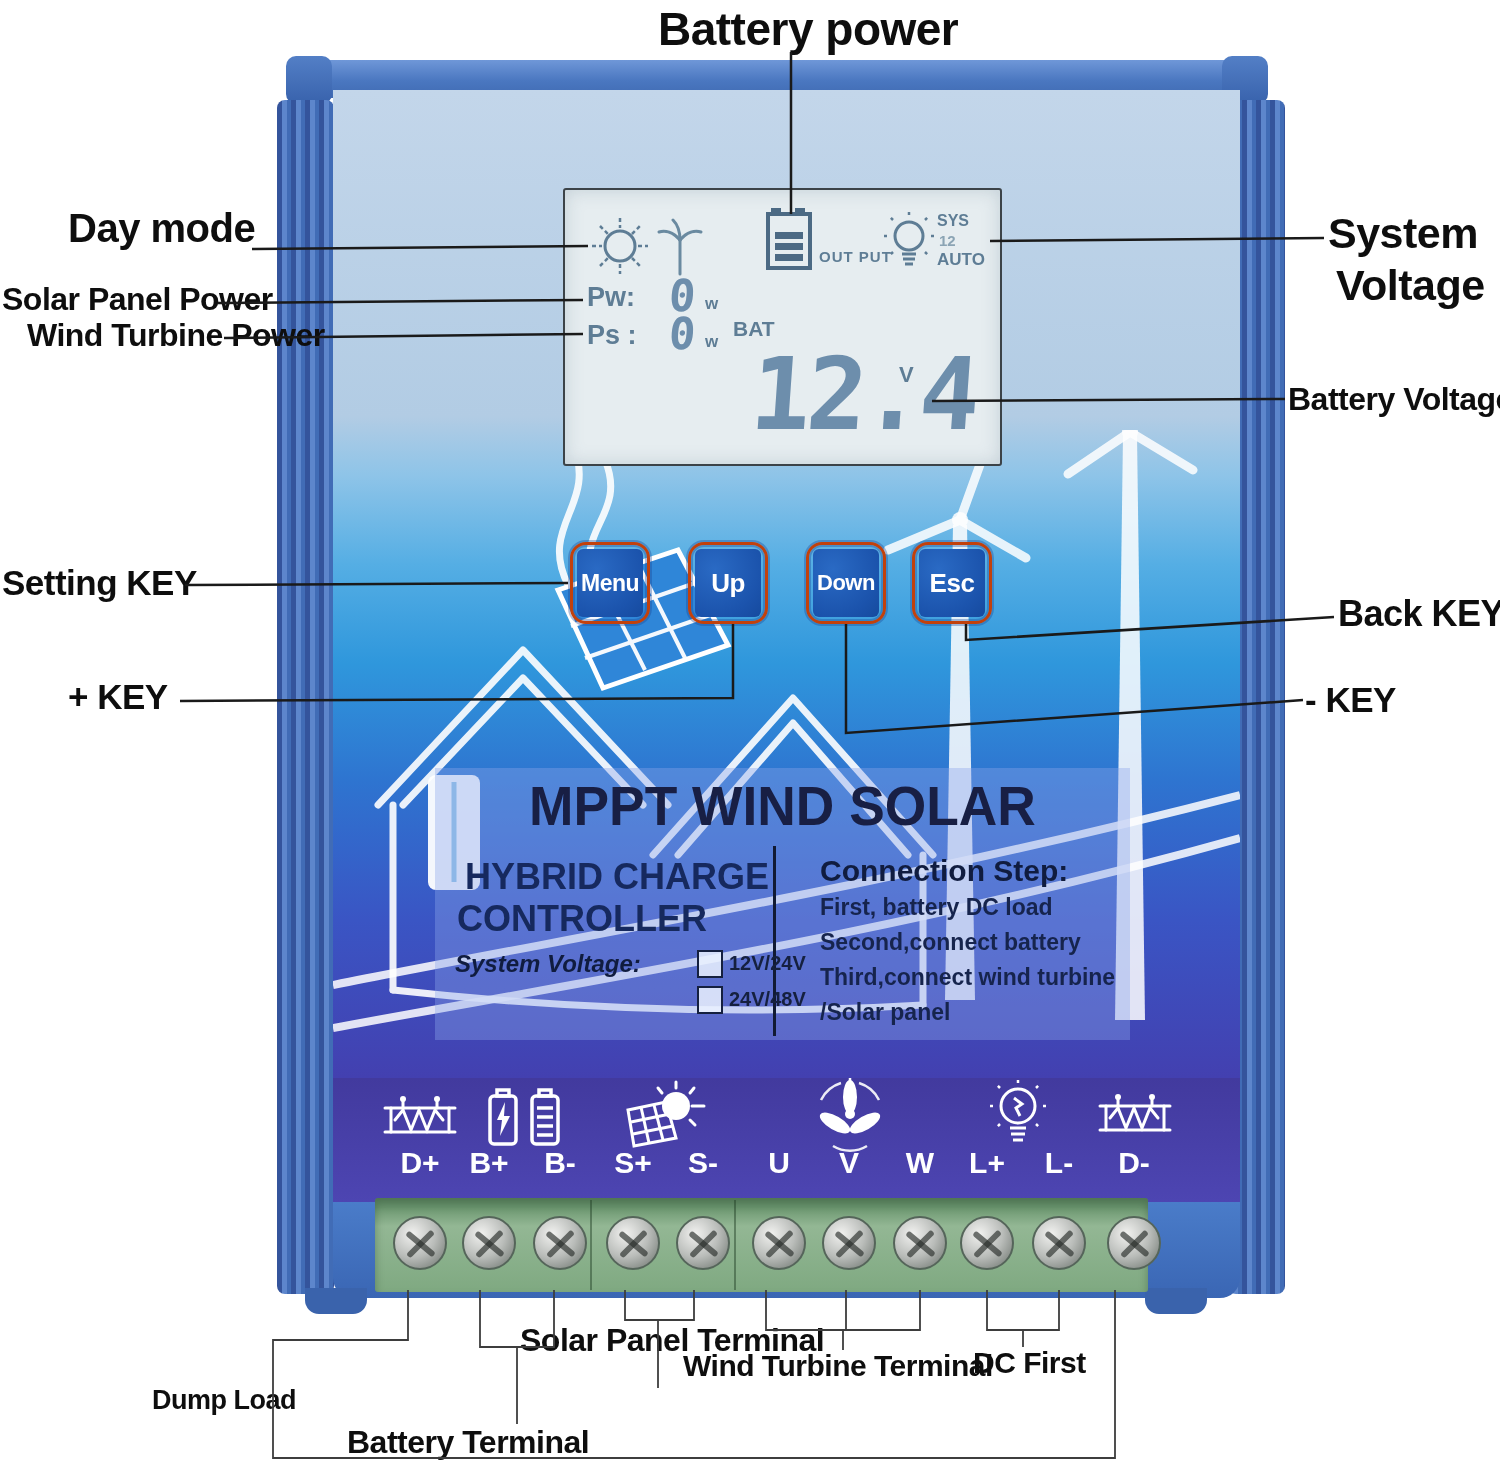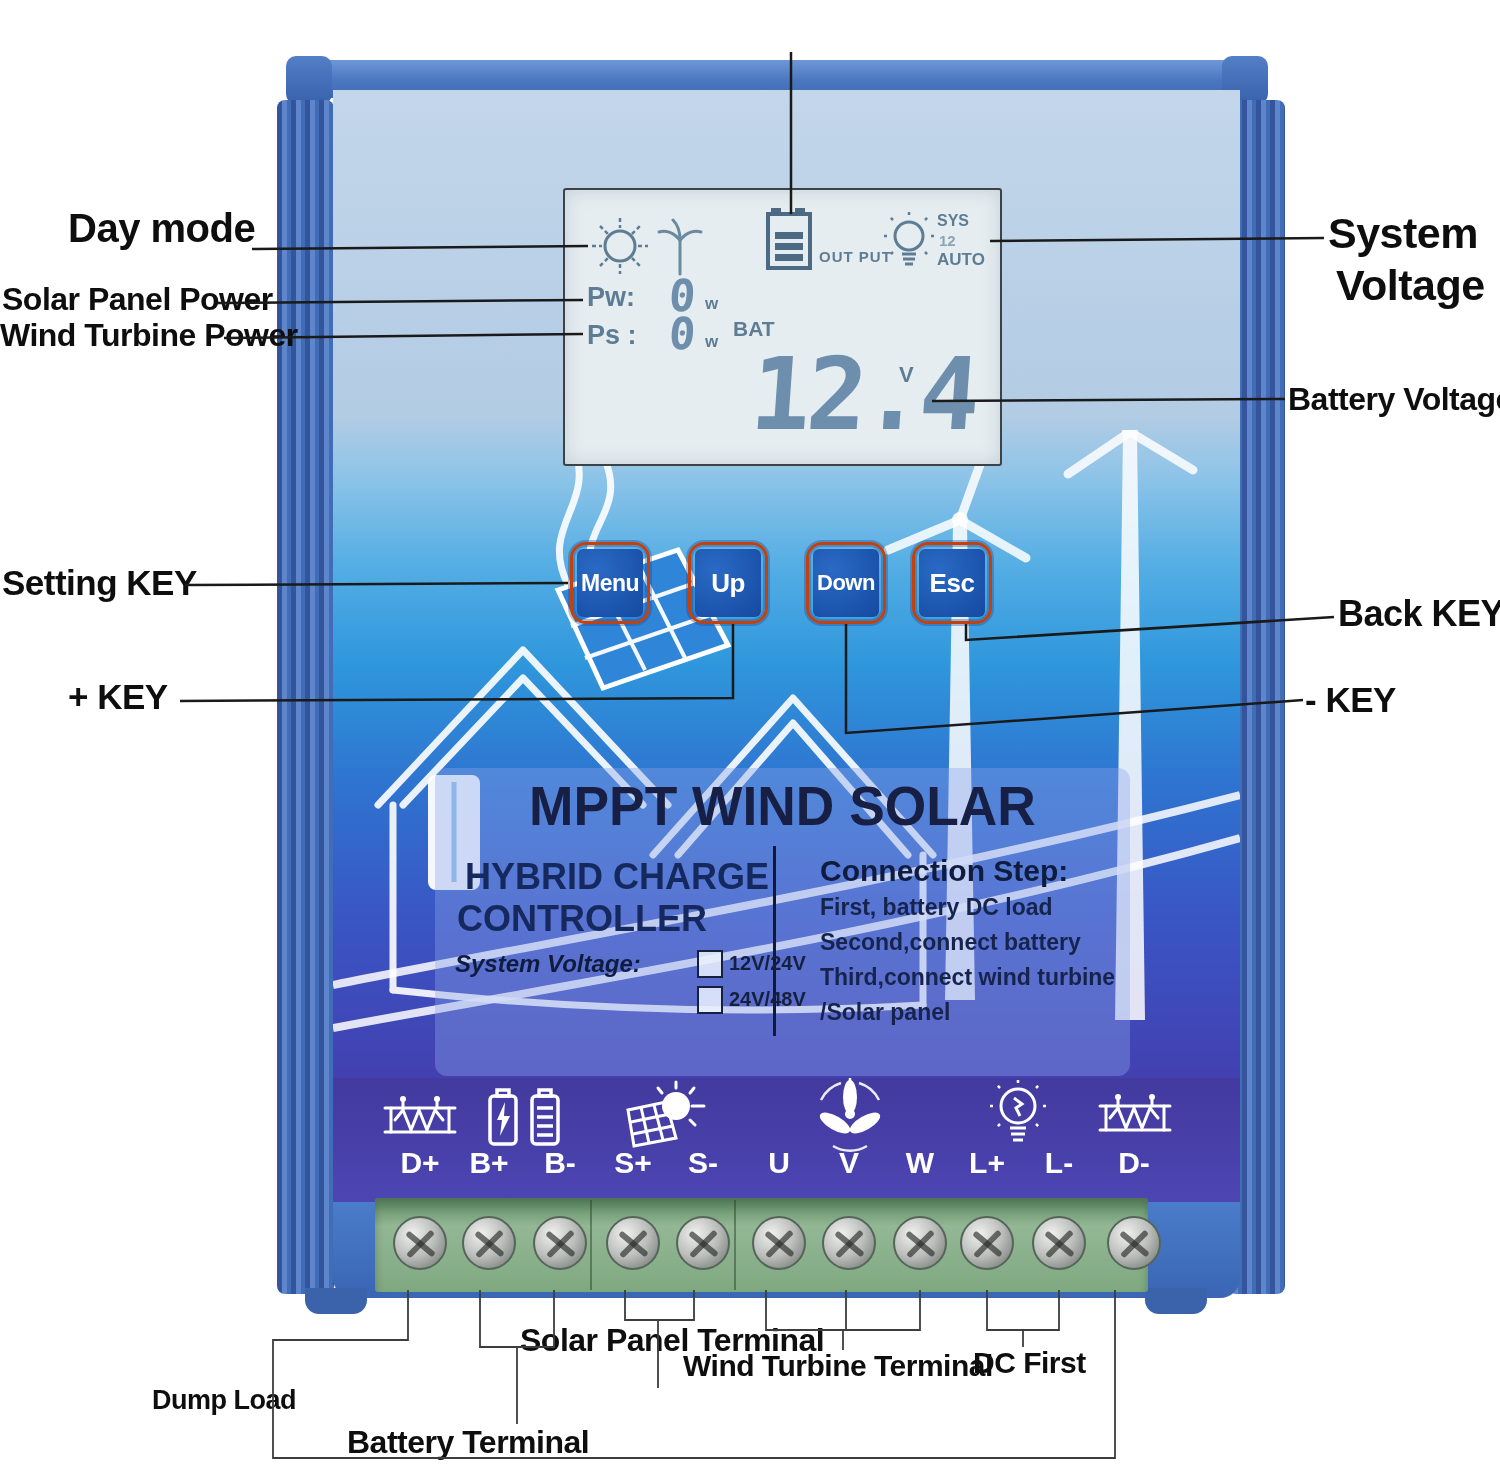--- a/index.html
+++ b/index.html
@@ -35,22 +35,22 @@
   .seg{position:absolute;font-family:"DejaVu Sans Mono",monospace;font-weight:700;
        color:#6d8eac;transform:skewX(-4deg);}
   
   .key{position:absolute;top:542px;width:80px;height:82px;border:3px solid #c2410c;border-radius:16px;
        background:transparent;box-shadow:0 0 0 2px rgba(25,70,150,.35), inset 0 0 0 2px rgba(25,70,150,.35);
        display:flex;align-items:center;justify-content:center;padding:4px;box-sizing:border-box;cursor:pointer;}
   .key .cap{width:100%;height:100%;border-radius:6px;display:flex;align-items:center;justify-content:center;
        background:radial-gradient(circle at 30% 30%,#2a6ac4,#1b53ac 70%,#164a9e);
        color:#fff;font-weight:700;font-size:26px;letter-spacing:-0.5px;}
   
-  .labelbox{left:435px;top:768px;width:695px;height:308px;background:rgba(140,165,235,.38);
-            border-radius:12px;}
+  .labelbox{left:435px;top:768px;width:695px;height:272px;background:rgba(140,165,235,.38);
+            border-radius:0;}
   .labelbox .title{position:absolute;left:0;top:6px;width:100%;text-align:center;
             font-size:55px;font-weight:700;color:#181f44;letter-spacing:0;transform:scaleX(.97);}
   .labelbox .sub{position:absolute;font-weight:700;color:#16295e;font-size:36px;}
   .divider{position:absolute;left:338px;top:78px;width:3px;height:190px;background:#111a33;}
   .conn-title{position:absolute;left:385px;top:86px;font-size:30px;font-weight:700;color:#101c3f;}
   .conn-step{position:absolute;left:385px;font-size:23px;font-weight:600;color:#16244d;}
   .sysv{position:absolute;left:20px;top:182px;font-size:24px;font-weight:700;font-style:italic;color:#101c3f;}
   .chk{position:absolute;left:262px;width:22px;height:24px;border:2px solid #15203f;
        background:rgba(235,242,255,.85);}
   .vopt{position:absolute;left:294px;font-size:20px;font-weight:700;color:#15203f;}
@@ -332,23 +332,24 @@
   <div class="screw" style="left:533px;"></div>
   <div class="screw" style="left:606px;"></div>
   <div class="screw" style="left:676px;"></div>
   <div class="screw" style="left:752px;"></div>
   <div class="screw" style="left:822px;"></div>
   <div class="screw" style="left:893px;"></div>
   <div class="screw" style="left:960px;"></div>
   <div class="screw" style="left:1032px;"></div>
   <div class="screw" style="left:1107px;"></div>
 
+  <div class="ann big" style="left:658px;top:2px;">Battery power</div>
   <div class="ann med" style="left:68px;top:206px;">Day mode</div>
   <div class="ann small" style="left:2px;top:281px;">Solar Panel Power</div>
-  <div class="ann small" style="left:0px;top:317px;">Wind Turbine Power</div>
+  <div class="ann small" style="left:0px;top:317px;padding-left:27px;">Wind Turbine Power</div>
   <div class="ann" style="left:2px;top:563px;font-size:35px;font-weight:600;">Setting KEY</div>
   <div class="ann" style="left:68px;top:677px;font-size:35px;font-weight:600;">+ KEY</div>
   <div class="ann" style="left:1328px;top:208px;font-size:43px;font-weight:600;line-height:1.2;">
     <span style="display:block;">System</span>
     <span style="display:block;padding-left:8px;">Voltage</span>
   </div>
   <div class="ann small" style="left:1288px;top:381px;">Battery Voltage</div>
   <div class="ann" style="left:1338px;top:593px;font-size:36px;font-weight:600;">Back KEY</div>
   <div class="ann" style="left:1305px;top:680px;font-size:35px;font-weight:600;">- KEY</div>
   <div class="ann bottom" style="left:152px;top:1385px;font-size:27px;">Dump Load</div>

